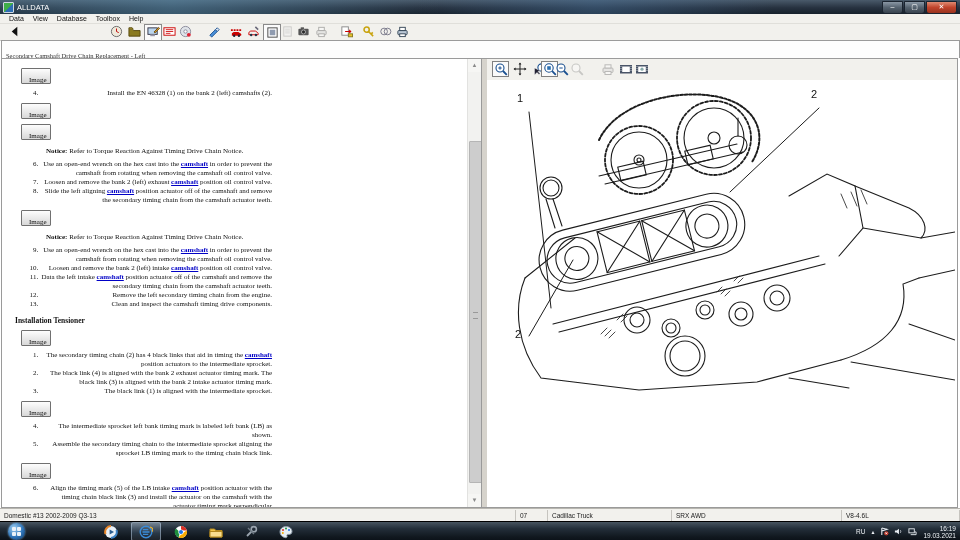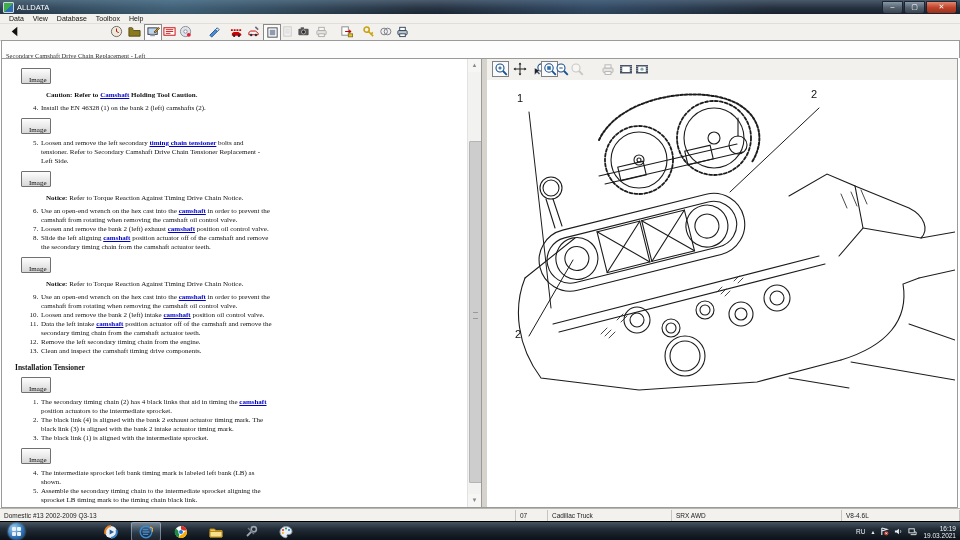--- a/index.html
+++ b/index.html
@@ -33,21 +33,21 @@
   
   #main{position:absolute;left:1px;top:58px;width:957px;height:450px;border:1px solid #9a9a9a;background:#d6d3cc;box-sizing:border-box;}
   #left-panel{position:absolute;left:0;top:0;width:480px;height:448px;background:#fff;border-right:1px solid #9a9a9a;overflow:hidden;box-sizing:border-box;}
   #article{position:absolute;left:0;top:0;width:462px;height:448px;overflow:hidden;padding:4px 0 0 13px;box-sizing:border-box;
     font-family:"Liberation Serif",serif;font-size:7px;line-height:9px;color:#111;}
   .imgbtn{display:block;margin:5px 0 5px 6px;width:30px;height:12px;font-family:"Liberation Serif",serif;font-size:7px;line-height:9px;
     background:linear-gradient(#fdfdfd,#d8d8d8);border:1px solid #707070;border-radius:1px;color:#111;padding:7px;}
   .note{margin:7px 0 3px 31px;width:232px;}
   .b{font-weight:bold;}
   .lk{font-weight:bold;color:#0000c6;text-decoration:underline;}
-  ol{margin:4px 0;padding-left:25px;width:232px;}
+  ol{margin:4px 0;padding-left:25px;width:232px;text-align:right;}
   ol li{margin:0;padding-left:1px;}
   .h1{font-weight:bold;font-size:7.5px;margin:7px 0 2px 0;}
   
   #lsb{position:absolute;right:0;top:0;width:13px;height:448px;background:#f2f2f0;border-left:1px solid #e2e2e0;}
   .sb-arrow{position:absolute;left:0;width:13px;height:13px;background:#f6f6f4;color:#8a8a8a;font-size:6px;text-align:center;line-height:13px;}
   #lsb-thumb{position:absolute;left:1px;top:82px;width:11px;height:340px;background:#cdcdcd;border:1px solid #b5b5b5;border-radius:1px;}
   #lsb-grip{position:absolute;left:3px;top:50%;width:5px;height:5px;border-top:1px solid #999;border-bottom:1px solid #999;}
   
   #right-panel{position:absolute;left:485px;top:0;width:470px;height:448px;background:#fff;}
   #rp-toolbar{position:absolute;left:0;top:0;width:470px;height:21px;background:#f2f1ed;border-bottom:1px solid #cfcec9;}
@@ -217,28 +217,24 @@
 
   <div id="docheader">
     <div id="doc-title">Timing Chain:  Service and Repair</div>
     <div id="doc-sub">Secondary Camshaft Drive Chain Replacement - Left</div>
   </div>
 
   <div id="main">
     <div id="left-panel">
       <div id="article">
           <button class="imgbtn">Image</button>
-          <div class="note"><span class="b">Caution: Refer to </span><span class="lk">Camshaft</span><span class="b"> Holding Tool Caution.</span></div>
           <ol start="4">
             <li><span>Install the EN 46328 (1) on the bank 2 (left) camshafts (2).</span></li>
           </ol>
           <button class="imgbtn">Image</button>
-          <ol start="5">
-            <li><span>Loosen and remove the left secondary </span><span class="lk">timing chain tensioner</span><span> bolts and tensioner. Refer to Secondary Camshaft Drive Chain Tensioner Replacement - Left Side.</span></li>
-          </ol>
           <button class="imgbtn">Image</button>
           <div class="note"><span class="b">Notice:</span><span> Refer to Torque Reaction Against Timing Drive Chain Notice.</span></div>
           <ol start="6">
             <li><span>Use an open-end wrench on the hex cast into the </span><span class="lk">camshaft</span><span> in order to prevent the camshaft from rotating when removing the camshaft oil control valve.</span></li>
             <li><span>Loosen and remove the bank 2 (left) exhaust </span><span class="lk">camshaft</span><span> position oil control valve.</span></li>
             <li><span>Slide the left aligning </span><span class="lk">camshaft</span><span> position actuator off of the camshaft and remove the secondary timing chain from the camshaft actuator teeth.</span></li>
           </ol>
           <button class="imgbtn">Image</button>
           <div class="note"><span class="b">Notice:</span><span> Refer to Torque Reaction Against Timing Drive Chain Notice.</span></div>
           <ol start="9">

